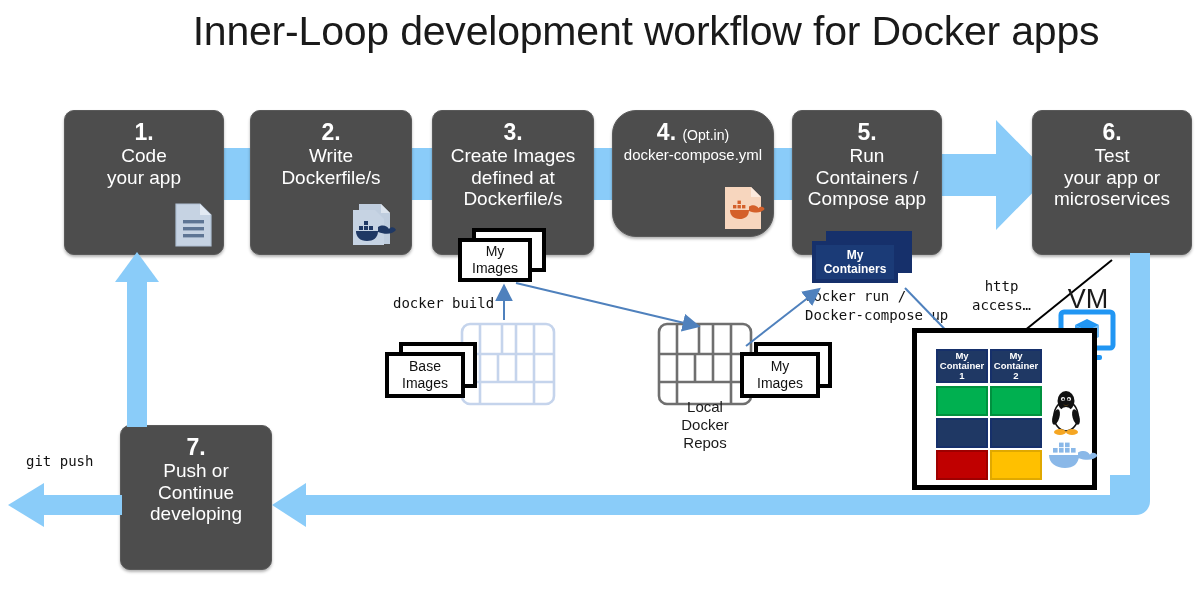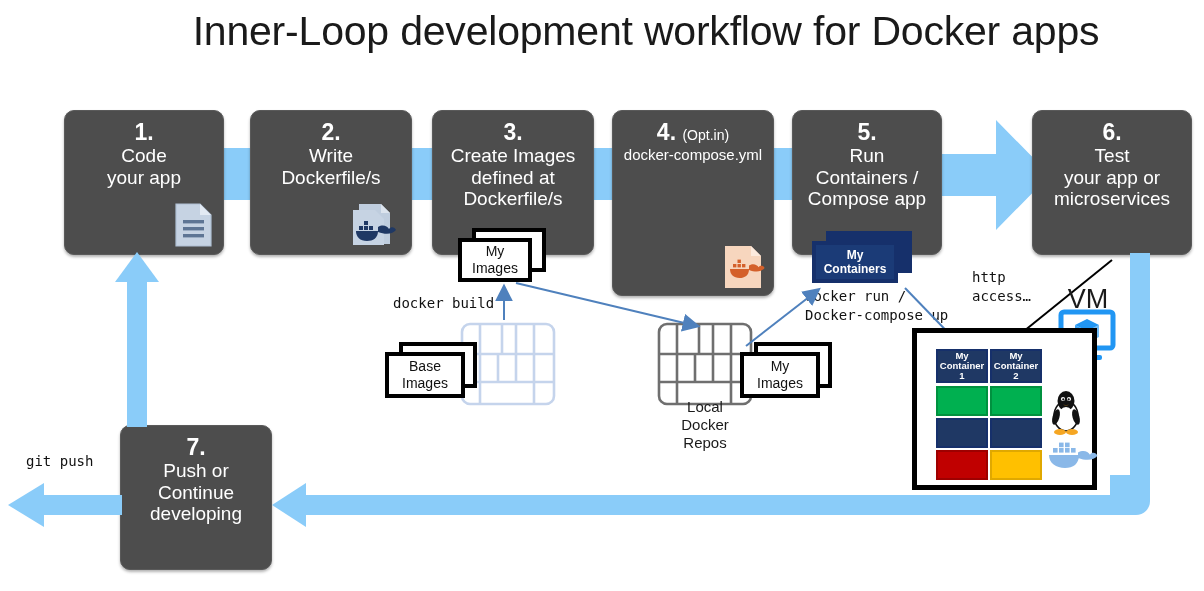--- a/index.html
+++ b/index.html
@@ -135,21 +135,21 @@
     </svg>
   </div>
 
   <div class="step" style="left:432px;top:110px;width:162px;height:145px;">
     <span class="num">3.</span>
     <span class="body">Create Images
 defined at
 Dockerfile/s</span>
   </div>
 
-  <div class="step" style="left:612px;top:110px;width:162px;height:186px;">
+  <div class="step" style="left:612px;top:110px;width:162px;height:127px;border-radius:24px;">
     <span class="num"><span>4.</span> <span class="opt">(Opt.in)</span></span>
     <span class="sub">docker-compose.yml</span>
     <svg style="position:absolute;right:8px;bottom:4px;width:44px;height:48px;" viewBox="0 0 44 48">
       <path d="M4 3 h26 l10 10 v32 H4 Z" fill="#F7D6BE"></path>
       <path d="M30 3 v10 h10 Z" fill="#FCEADD"></path>
       <g fill="#D4602A">
         <rect x="12" y="21" width="3.4" height="3.4"></rect>
           <rect x="16.5" y="21" width="3.4" height="3.4"></rect>
         <rect x="21" y="21" width="3.4" height="3.4"></rect>
           <rect x="16.5" y="16.6" width="3.4" height="3.4"></rect>
@@ -286,21 +286,21 @@
 
     <line x1="516" y1="283" x2="697" y2="326" stroke="#4F81BD" stroke-width="2" marker-end="url(#bh)"></line>
 
     <line x1="746" y1="346" x2="818" y2="290" stroke="#4F81BD" stroke-width="2" marker-end="url(#bh)"></line>
 
     <line x1="905" y1="288" x2="963" y2="348" stroke="#4F81BD" stroke-width="2" marker-end="url(#bh)"></line>
 
     <line x1="1112" y1="260" x2="1003" y2="348" stroke="#000" stroke-width="2" marker-end="url(#bk)"></line>
   </svg>
 
-  <div class="mono" style="left:972px;top:268px;">http
+  <div class="mono" style="left:972px;top:277px;text-align:center;">http
 access…</div>
 
   <div class="lbl" style="left:1058px;top:283px;width:60px;font-size:27px;">VM</div>
   <svg style="position:absolute;left:1058px;top:310px;width:58px;height:52px;" viewBox="0 0 58 52">
     <rect x="3" y="2" width="52" height="36" rx="3" fill="#fff" stroke="#2196F3" stroke-width="5"></rect>
     <rect x="24" y="40" width="10" height="6" fill="#2196F3"></rect>
     <rect x="14" y="45" width="30" height="5" rx="2" fill="#2196F3"></rect>
     <g fill="#2196F3">
       <path d="M29 9 L41 15 L29 21 L17 15 Z"></path>
       <path d="M17 15 L29 21 L29 33 L17 27 Z" opacity=".88"></path>

